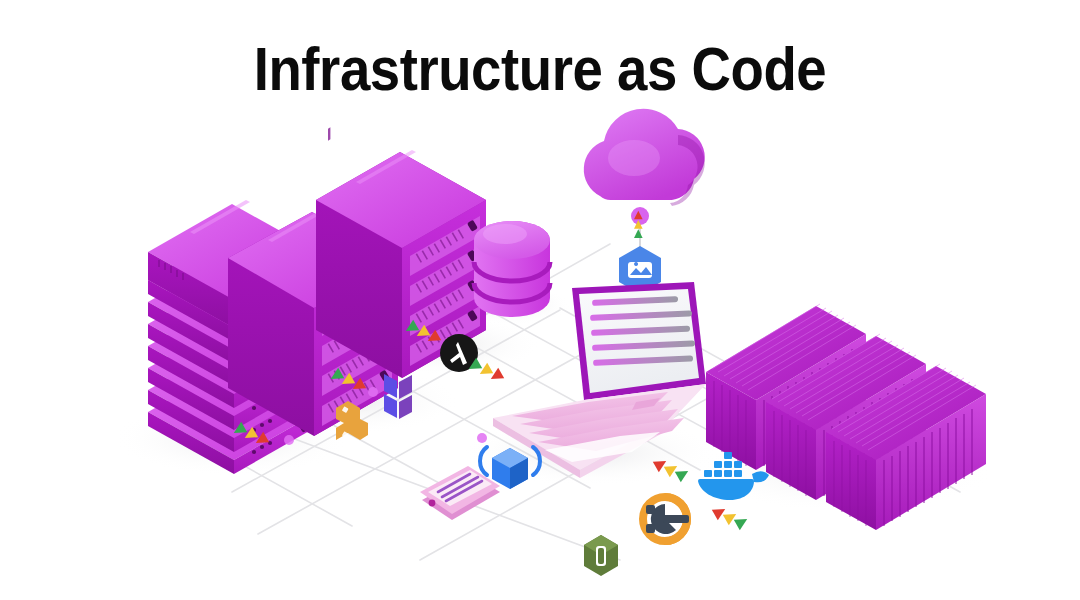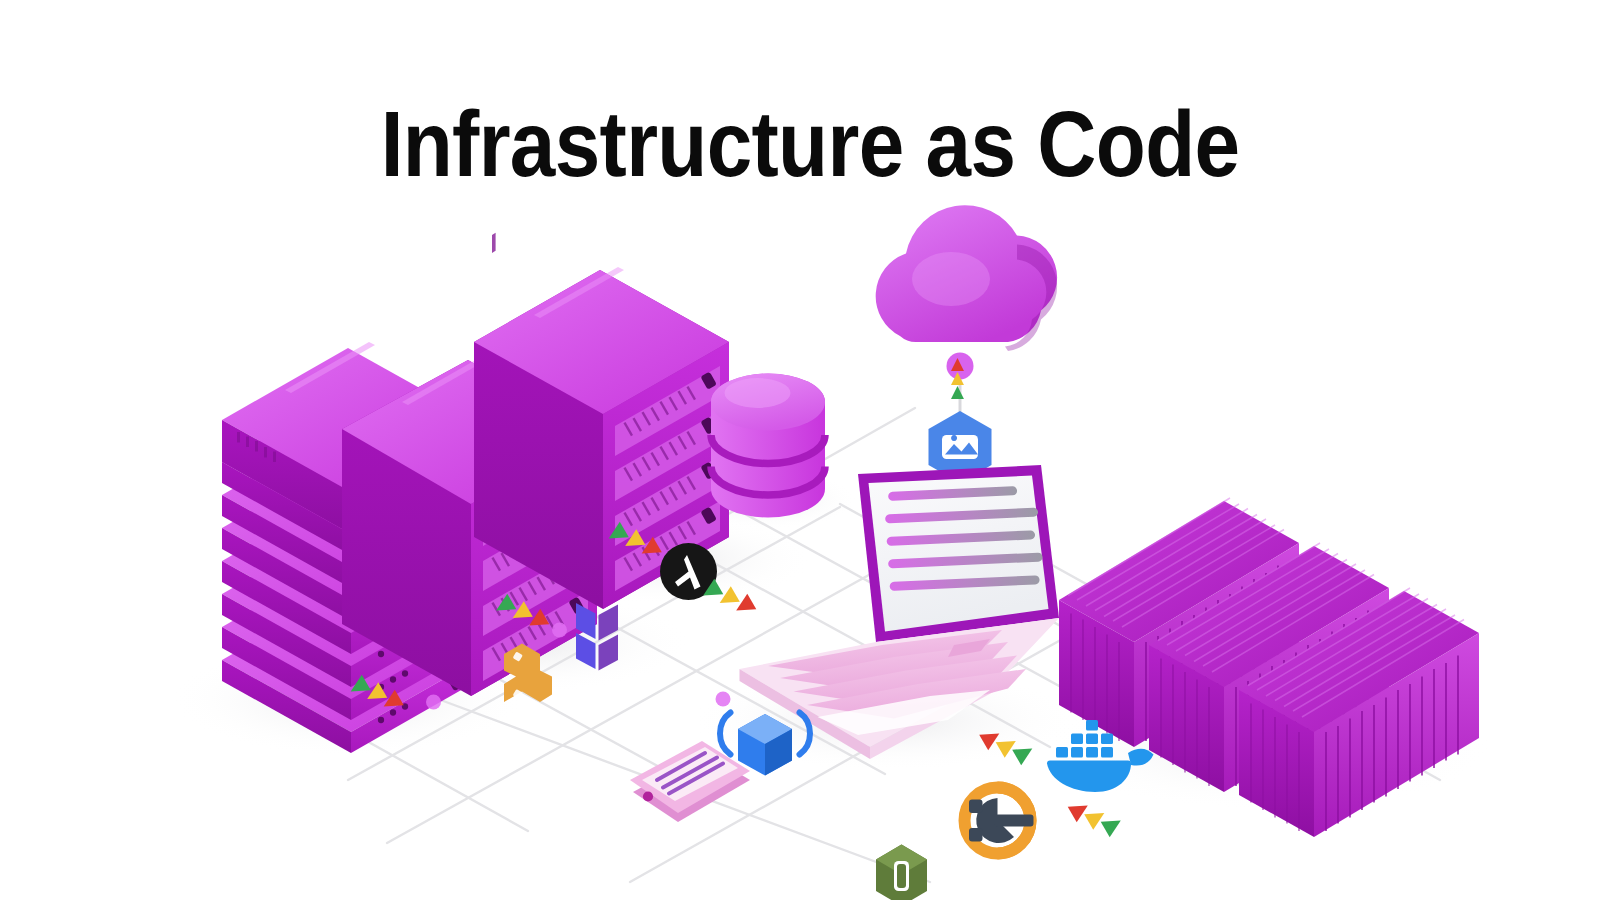--- a/index.html
+++ b/index.html
@@ -4,21 +4,21 @@
 <title>Infrastructure as Code</title>
 <style>
   html,body{margin:0;padding:0;}
   body{
     width:1080px;height:600px;
     background:#ffffff;
     font-family:"Liberation Sans","DejaVu Sans",sans-serif;
     overflow:hidden;
     position:relative;
   }
-  #stage{position:relative;width:1080px;height:568px;margin-top:28px;}
+  #stage{position:relative;width:1080px;height:568px;}
   .title{
     position:absolute;
     top:36px;left:0;width:1080px;
     text-align:center;
     font-size:62px;
     font-weight:bold;
     letter-spacing:-0.5px;
     color:#0b0b0b;
     font-family:"Liberation Sans","DejaVu Sans",sans-serif;
     transform:scaleX(0.88);

